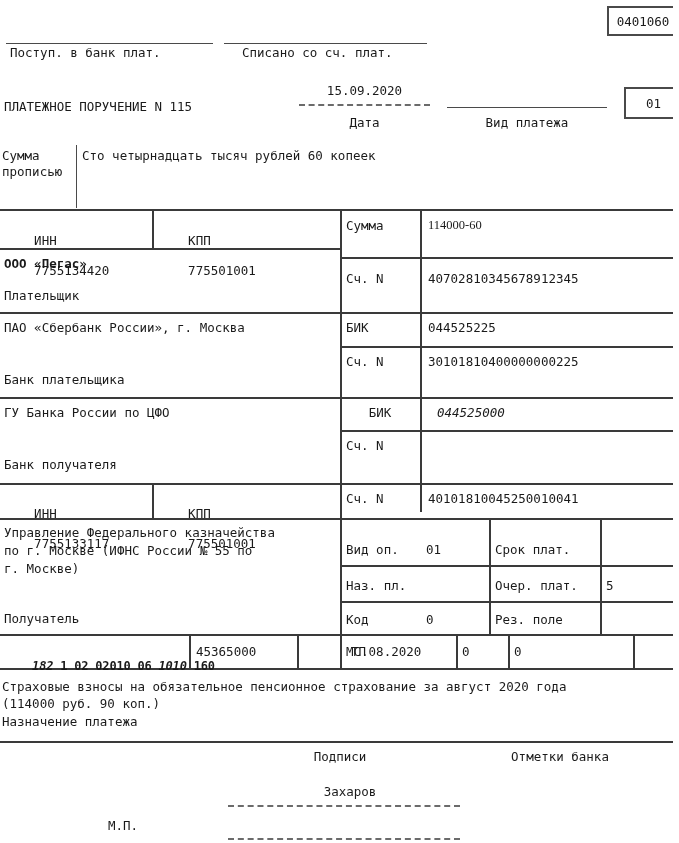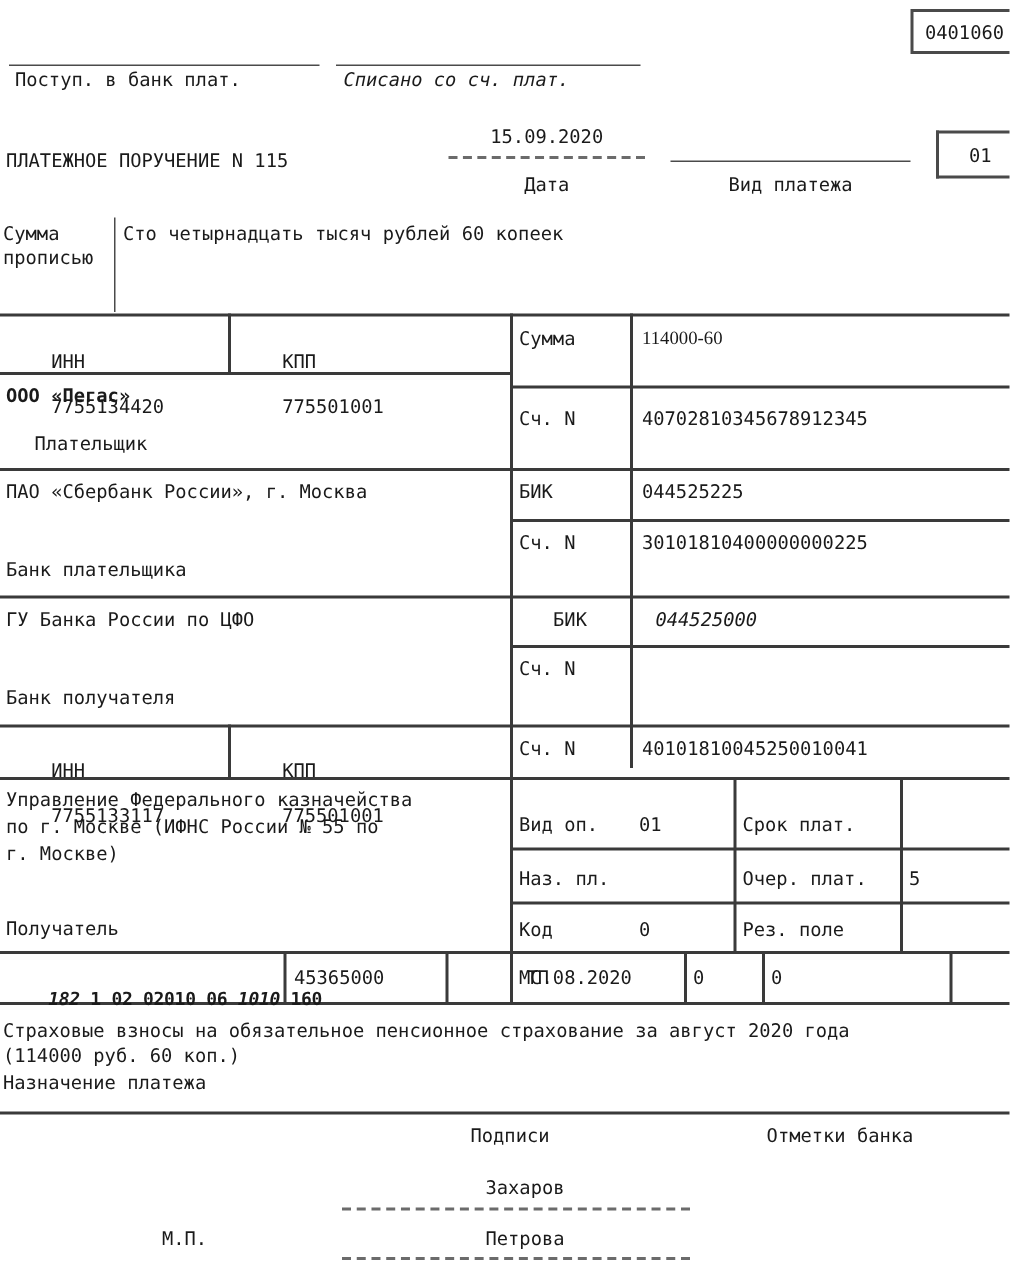--- a/index.html
+++ b/index.html
@@ -45,21 +45,21 @@
 <div class="page">
 
   <div class="box" style="left:607px;top:6px;width:72px;height:30px;">
     <span>0401060</span>
   </div>
 
   <div class="hr" style="left:6px;top:43px;width:207px;"></div>
   <div class="t" style="left:10px;top:45px;">Поступ. в банк плат.</div>
 
   <div class="hr" style="left:224px;top:43px;width:203px;"></div>
-  <div class="t" style="left:229px;top:45px;font-style:italic;">Списано со сч. плат.</div>
+  <div class="t" style="left:242px;top:45px;">Списано со сч. плат.</div>
 
   <div class="t" style="left:4px;top:99px;">ПЛАТЕЖНОЕ ПОРУЧЕНИЕ N 115</div>
 
   <div class="t ctr" style="left:297px;top:83px;width:135px;">15.09.2020</div>
   <div class="dash" style="left:299px;top:104px;width:131px;"></div>
   <div class="t ctr" style="left:297px;top:115px;width:135px;">Дата</div>
 
   <div class="t ctr" style="left:447px;top:83px;width:160px;"></div>
   <div class="hr" style="left:447px;top:107px;width:160px;"></div>
   <div class="t ctr" style="left:447px;top:115px;width:160px;">Вид платежа</div>
@@ -100,21 +100,21 @@
   </div>
   <div class="t" style="left:158px;top:218px;">
     <span>КПП</span>
     <span> </span>
     <span>775501001</span>
   </div>
   <div class="t" style="left:346px;top:218px;">Сумма</div>
   <div class="t" style="left:428px;top:218px;font-family:Liberation Serif, serif;">114000-60</div>
 
   <div class="t" style="left:4px;top:256px;font-weight:bold;">ООО «Пегас»</div>
-  <div class="t" style="left:4px;top:288px;margin-left:19px;">Плательщик</div>
+  <div class="t" style="left:4px;top:288px;">Плательщик</div>
   <div class="t" style="left:346px;top:271px;">Сч. N</div>
   <div class="t" style="left:428px;top:271px;">40702810345678912345</div>
 
   <div class="t" style="left:4px;top:320px;">ПАО «Сбербанк России», г. Москва</div>
   <div class="t" style="left:4px;top:372px;">Банк плательщика</div>
   <div class="t" style="left:346px;top:320px;">БИК</div>
   <div class="t" style="left:428px;top:320px;">044525225</div>
   <div class="t" style="left:346px;top:354px;">Сч. N</div>
   <div class="t" style="left:428px;top:354px;">30101810400000000225</div>
 
@@ -172,28 +172,27 @@
     <i>182</i><span> 1 02 02010 06 </span><i>1010</i><span> 160</span>
   </div>
   <div class="t" style="left:196px;top:644px;">45365000</div>
   <div class="t" style="left:303px;top:644px;margin-left:48px;">ТП</div>
   <div class="t" style="left:346px;top:644px;">МС.08.2020</div>
   <div class="t" style="left:462px;top:644px;">0</div>
   <div class="t" style="left:514px;top:644px;">0</div>
   <div class="t" style="left:639px;top:644px;"></div>
 
   <div class="t" style="left:2px;top:679px;">Страховые взносы на обязательное пенсионное страхование за август 2020 года</div>
-  <div class="t" style="left:2px;top:696px;">(114000 руб. 60 коп.)</div>
+  <div class="t" style="left:2px;top:696px;">(114000 руб. 90 коп.)</div>
   <div class="t" style="left:2px;top:714px;">Назначение платежа</div>
 
   <div class="hr2" style="left:0px;top:741px;width:679px;"></div>
 
   <div class="t ctr" style="left:240px;top:749px;width:200px;">Подписи</div>
   <div class="t ctr" style="left:460px;top:749px;width:200px;">Отметки банка</div>
 
   <div class="t ctr" style="left:235px;top:784px;width:230px;">Захаров</div>
   <div class="dash" style="left:228px;top:805px;width:232px;"></div>
 
   <div class="t" style="left:108px;top:818px;">М.П.</div>
-  <div class="t ctr" style="left:235px;top:818px;width:230px;">Петрова</div>
   <div class="dash" style="left:228px;top:838px;width:232px;"></div>
 
 </div>
 
 </body></html>

